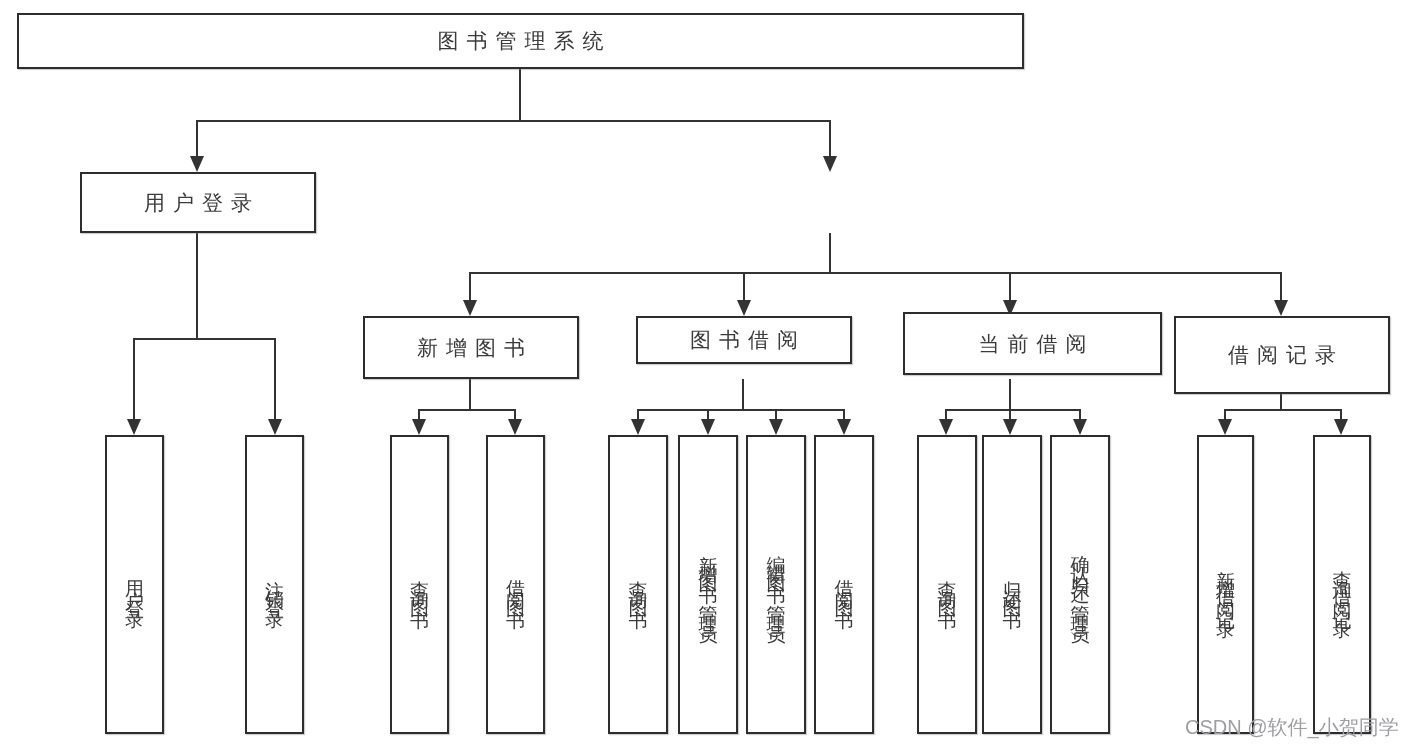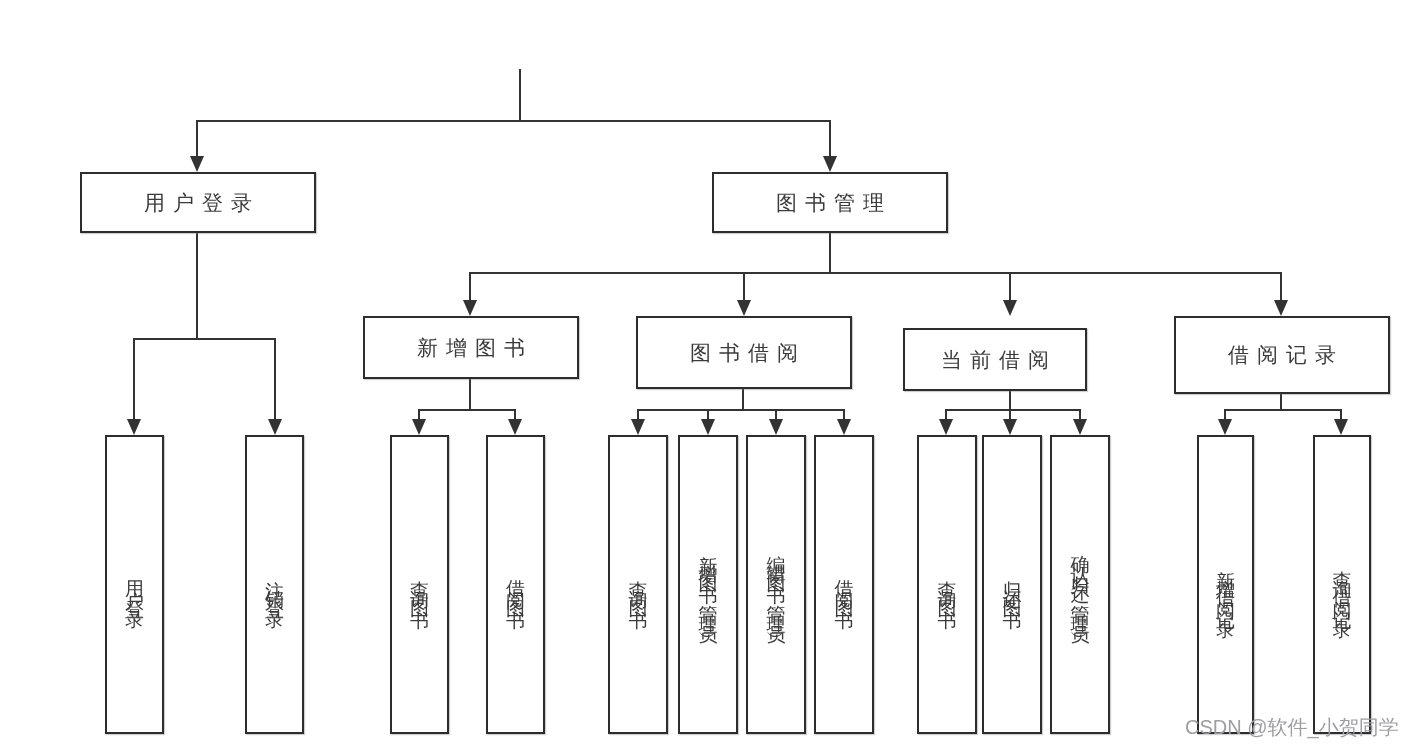--- a/index.html
+++ b/index.html
@@ -63,35 +63,35 @@
     font-size: 20px;
     white-space: nowrap;
     z-index: 5;
   }
 </style>
 </head>
 <body>
 
 <div class="canvas">
 
+  <div class="box" style="left:17px;top:13px;width:1007px;height:56px">
+    <span class="lbl">图书管理系统</span>
+  </div>
 
   <div class="box" style="left:80px;top:172px;width:236px;height:61px">
     <span class="lbl">用户登录</span>
   </div>
-  <div class="box" style="left:712px;top:172px;width:236px;height:61px">
-    <span class="lbl">图书管理</span>
-  </div>
 
   <div class="box" style="left:363px;top:316px;width:216px;height:63px">
     <span class="lbl">新增图书</span>
   </div>
-  <div class="box" style="left:636px;top:316px;width:216px;height:73px">
+  <div class="box" style="left:636px;top:316px;width:216px;height:48px">
     <span class="lbl">图书借阅</span>
   </div>
-  <div class="box" style="left:903px;top:328px;width:184px;height:63px">
+  <div class="box" style="left:903px;top:312px;width:259px;height:63px">
     <span class="lbl">当前借阅</span>
   </div>
   <div class="box" style="left:1174px;top:316px;width:216px;height:78px">
     <span class="lbl">借阅记录</span>
   </div>
 
   <div class="box" style="left:105px;top:435px;width:59px;height:299px">
     <span class="vlbl">用户登录</span>
   </div>
   <div class="box" style="left:245px;top:435px;width:59px;height:299px">

